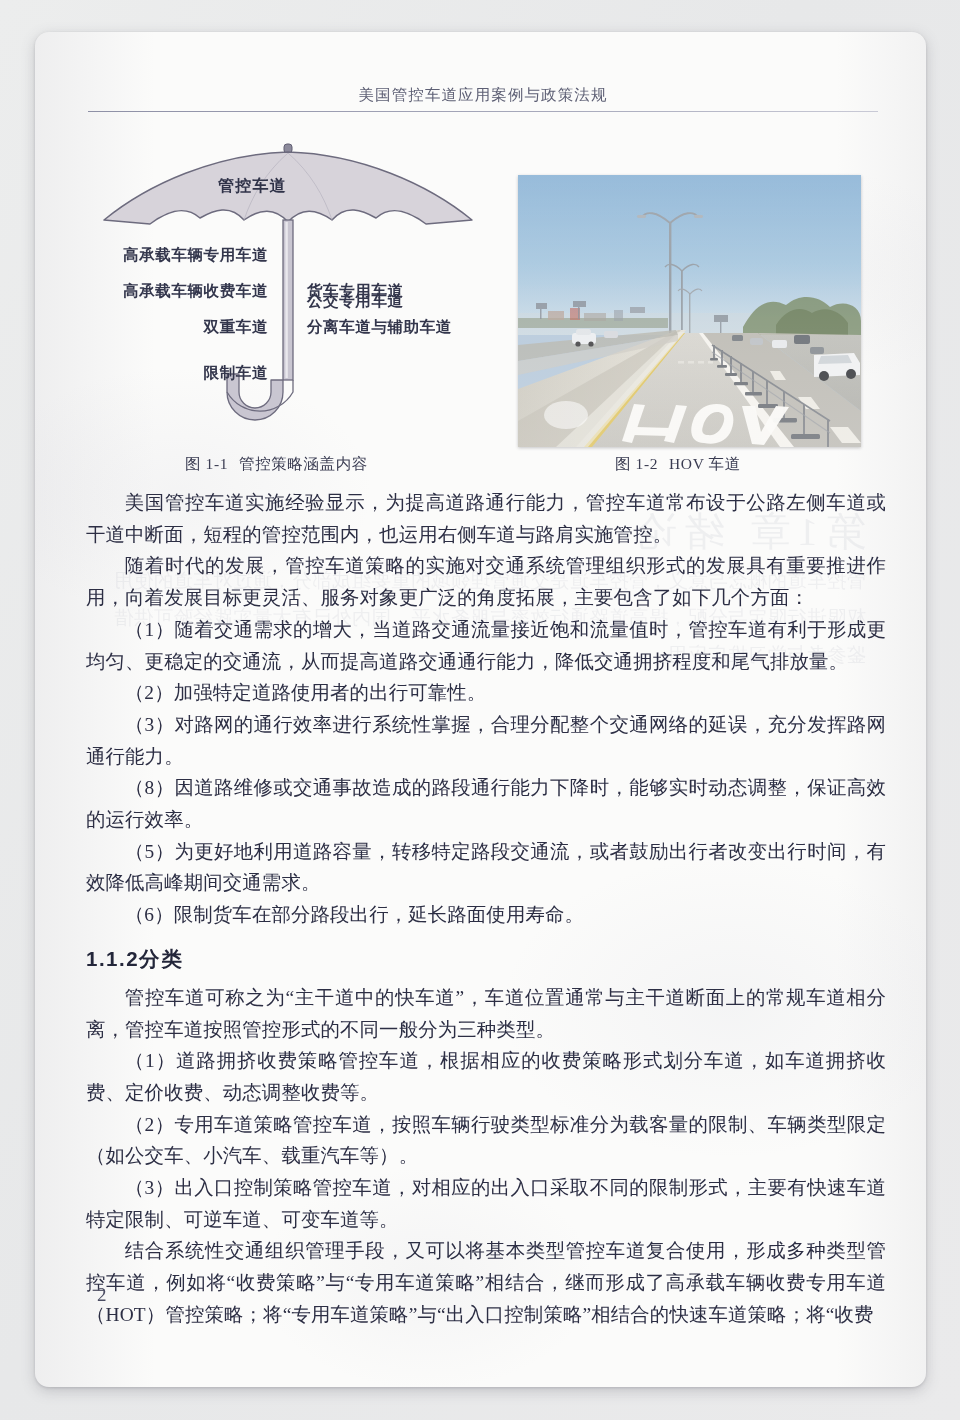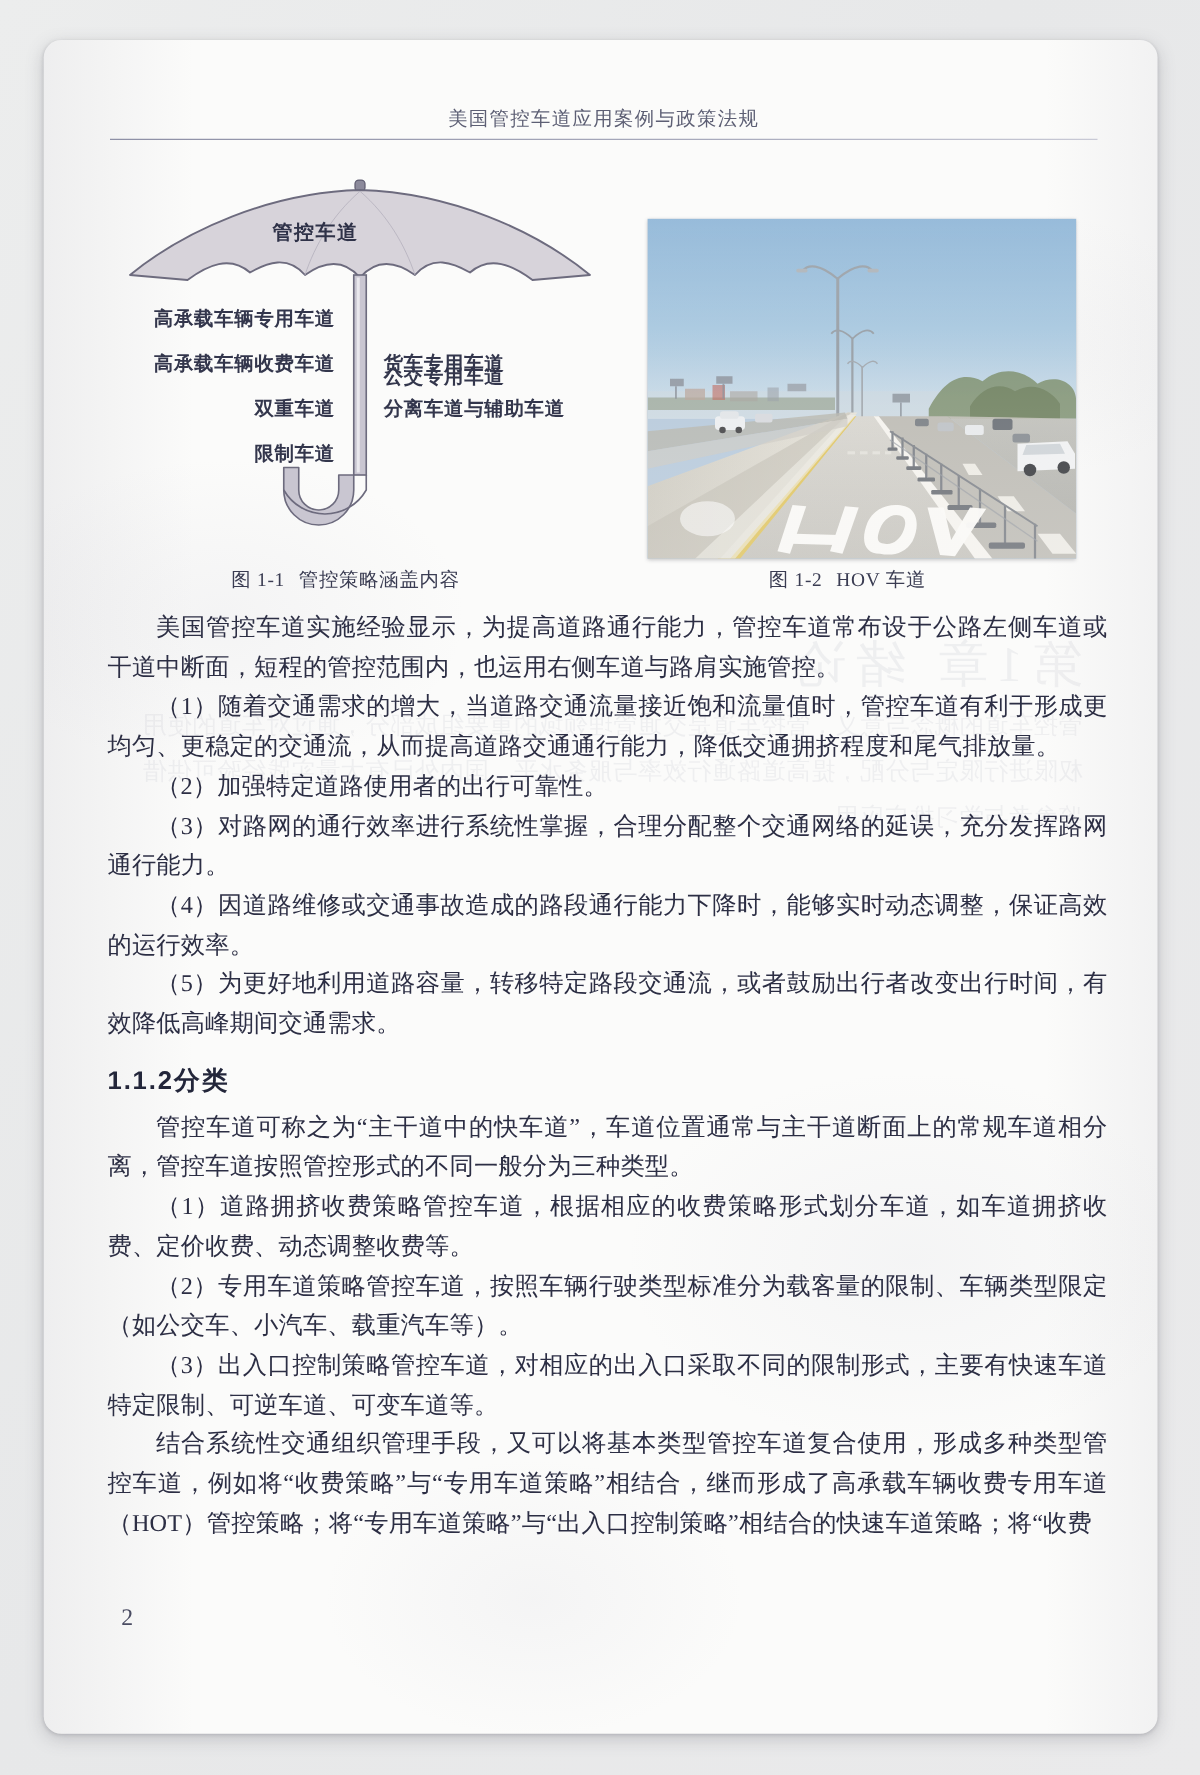--- a/index.html
+++ b/index.html
@@ -287,21 +287,21 @@
                      L 183 238 Z" fill="#c9c6d1" stroke="#6d6b7e" stroke-width="1.3" stroke-linejoin="round"></path>
             <path d="M205 238 L 205 250 A 38 38 0 0 1 139 250" fill="none" stroke="#6d6b7e" stroke-width="1.3"></path>
             <path d="M205 238 L 205 250 A 38 38 0 0 1 139 250 L 139 232 L 127 232 L 127 250 A 50 50 0 0 0 217 250 L 217 238 Z" fill="#c9c6d1" stroke="#6d6b7e" stroke-width="1.3" stroke-linejoin="round" opacity="0"></path>
           </svg>
 
           <div class="umb-title">管控车道</div>
 
           <div class="umb-label left-col" style="left:0px;  top:103px; width:180px;">高承载车辆专用车道</div>
           <div class="umb-label left-col" style="left:0px;  top:139px; width:180px;">高承载车辆收费车道</div>
           <div class="umb-label left-col" style="left:0px;  top:175px; width:180px;">双重车道</div>
-          <div class="umb-label left-col" style="left:0px;  top:211px; width:180px;">限制车道</div>
+          <div class="umb-label left-col" style="left:0px;  top:221px; width:180px;">限制车道</div>
 
           <div class="umb-label right-col" style="left:219px; top:103px;margin-top:46px;">公交专用车道</div>
           <div class="umb-label right-col" style="left:219px; top:139px;">货车专用车道</div>
           <div class="umb-label right-col" style="left:219px; top:175px;">分离车道与辅助车道</div>
         </div>
 
         <div class="photo-figure">
           <div class="photo-frame">
             <svg class="photo-svg" width="343" height="272" viewBox="0 0 343 272">
               <defs>
@@ -462,25 +462,27 @@
           <span class="cap-num">图 1-1</span><span>管控策略涵盖内容</span>
         </div>
         <div class="caption caption-right">
           <span class="cap-num">图 1-2</span><span>HOV 车道</span>
         </div>
       </div>
 
       <div class="body-col">
 
         <p class="para indent">美国管控车道实施经验显示，为提高道路通行能力，管控车道常布设于公路左侧车道或干道中断面，短程的管控范围内，也运用右侧车道与路肩实施管控。</p>
+        <p class="para indent">随着时代的发展，管控车道策略的实施对交通系统管理组织形式的发展具有重要推进作用，向着发展目标更灵活、服务对象更广泛的角度拓展，主要包含了如下几个方面：</p>
         <p class="para indent">（1）随着交通需求的增大，当道路交通流量接近饱和流量值时，管控车道有利于形成更均匀、更稳定的交通流，从而提高道路交通通行能力，降低交通拥挤程度和尾气排放量。</p>
         <p class="para indent">（2）加强特定道路使用者的出行可靠性。</p>
         <p class="para indent">（3）对路网的通行效率进行系统性掌握，合理分配整个交通网络的延误，充分发挥路网通行能力。</p>
-        <p class="para indent">（4）因道路维修或交通事故造成的路段通行能力下降时，能够实时动态调整，保证高效的运行效率。</p>
+        <p class="para indent">（8）因道路维修或交通事故造成的路段通行能力下降时，能够实时动态调整，保证高效的运行效率。</p>
         <p class="para indent">（5）为更好地利用道路容量，转移特定路段交通流，或者鼓励出行者改变出行时间，有效降低高峰期间交通需求。</p>
+        <p class="para indent">（6）限制货车在部分路段出行，延长路面使用寿命。</p>
 
         <h2 class="section-heading">
           <span class="sec-num">1.1.2</span><span class="sec-title">分类</span>
         </h2>
 
         <p class="para indent">管控车道可称之为“主干道中的快车道”，车道位置通常与主干道断面上的常规车道相分离，管控车道按照管控形式的不同一般分为三种类型。</p>
         <p class="para indent">（1）道路拥挤收费策略管控车道，根据相应的收费策略形式划分车道，如车道拥挤收费、定价收费、动态调整收费等。</p>
         <p class="para indent">（2）专用车道策略管控车道，按照车辆行驶类型标准分为载客量的限制、车辆类型限定（如公交车、小汽车、载重汽车等）。</p>
         <p class="para indent">（3）出入口控制策略管控车道，对相应的出入口采取不同的限制形式，主要有快速车道特定限制、可逆车道、可变车道等。</p>
         <p class="para indent">结合系统性交通组织管理手段，又可以将基本类型管控车道复合使用，形成多种类型管控车道，例如将“收费策略”与“专用车道策略”相结合，继而形成了高承载车辆收费专用车道（HOT）管控策略；将“专用车道策略”与“出入口控制策略”相结合的快速车道策略；将“收费</p>

